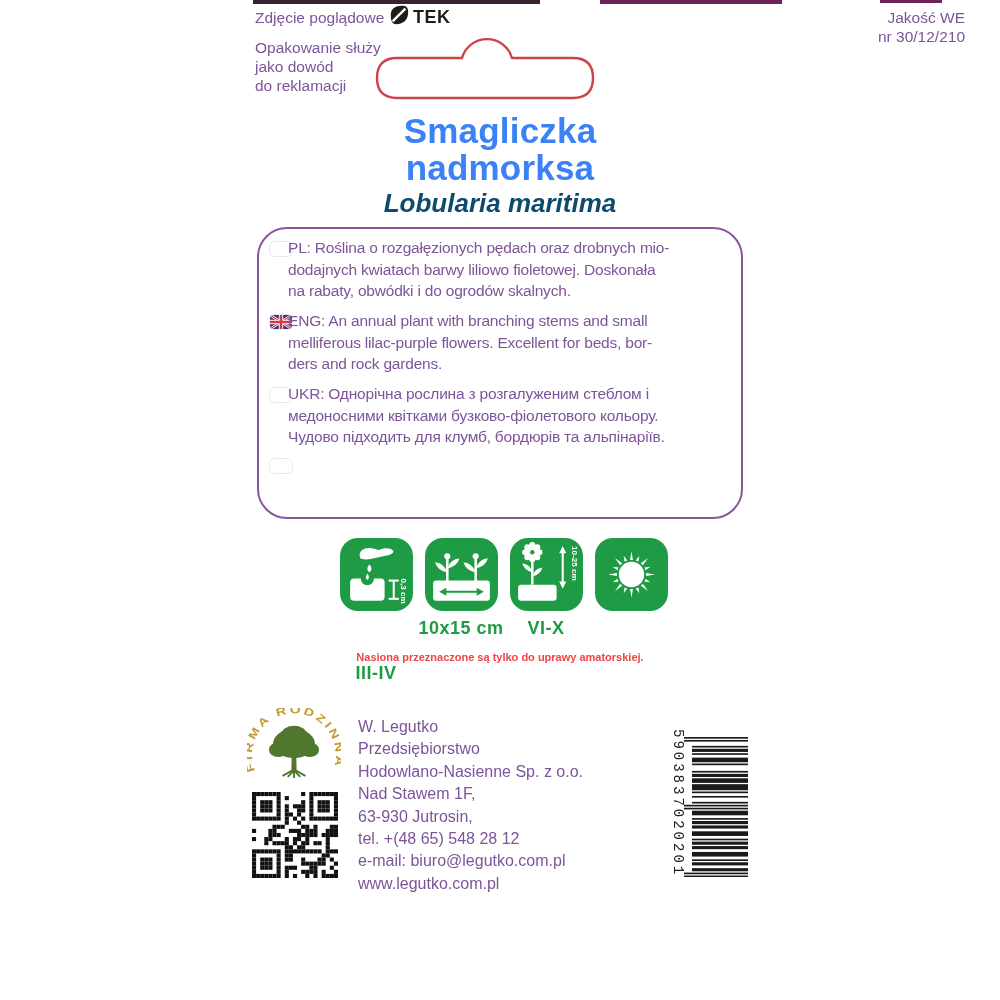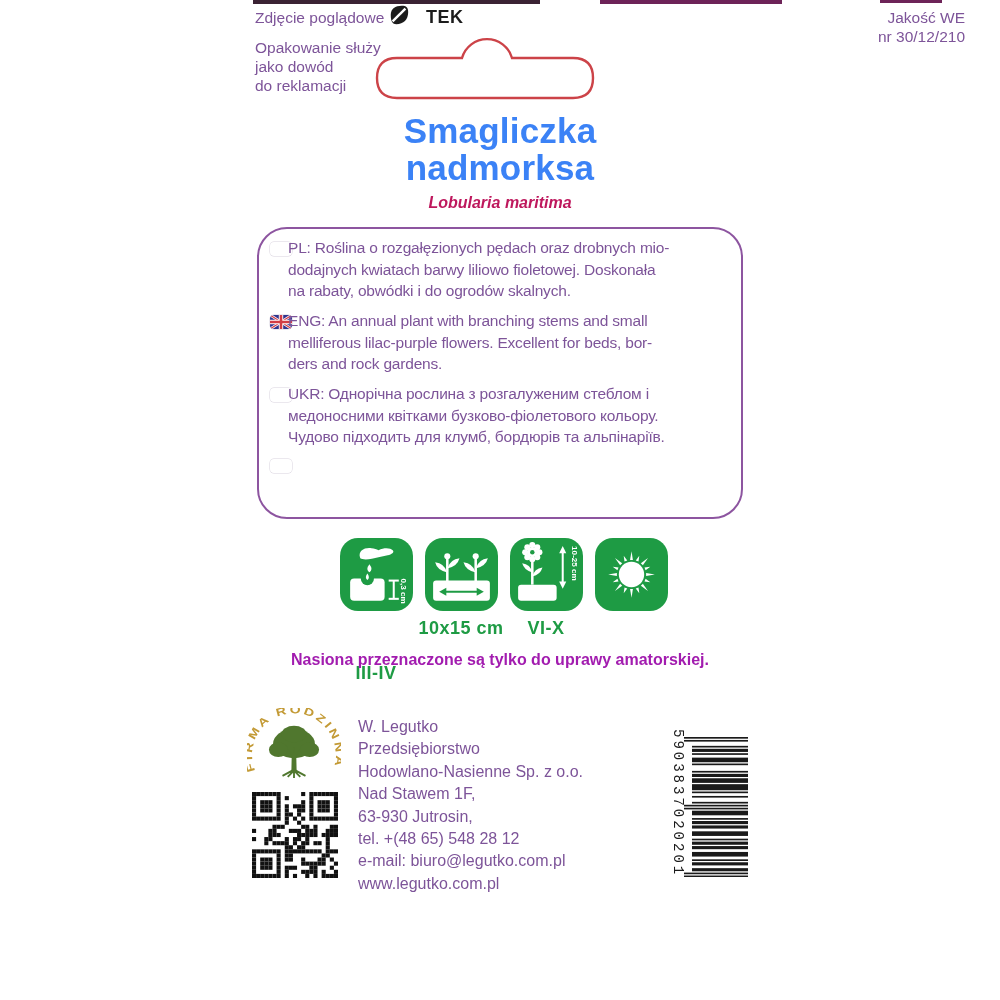--- a/index.html
+++ b/index.html
@@ -4,38 +4,38 @@
 <style>
   html,body{margin:0;padding:0;background:#fff;}
   #packet{position:relative;width:1000px;height:1000px;background:#ffffff;overflow:hidden;
           font-family:"Liberation Sans",sans-serif;}
   .abs{position:absolute;}
   .pre{white-space:pre;}
   
   .edge{position:absolute;top:0;}
   
   .note{color:#7d5499;font-size:15.5px;line-height:19px;}
-  .tek{font-size:18px;font-weight:bold;color:#1c1c1c;letter-spacing:.5px;display:flex;align-items:center;gap:16px;}
+  .tek{font-size:18px;font-weight:bold;color:#1c1c1c;letter-spacing:.5px;display:flex;align-items:center;gap:3px;}
   .quality{color:#7d5499;font-size:15.5px;line-height:19px;text-align:right;}
   
   .title{left:250px;top:112px;width:500px;text-align:center;color:#3b82f6;
          font-size:35px;line-height:37px;font-weight:800;letter-spacing:.2px;}
-  .latin{left:250px;top:188px;width:500px;text-align:center;color:#be185d;
-         font-size:16px;font-weight:bold;font-style:italic;margin-top:6px;}
+  .latin{left:250px;top:188px;width:500px;text-align:center;color:#0c4a6e;
+         font-size:26px;font-weight:bold;font-style:italic;}
   
   .langbox{left:257px;top:227px;width:486px;height:292px;border:2px solid #8d55a0;border-radius:30px;box-sizing:border-box;}
   .desc{position:absolute;left:29px;color:#7d5499;font-size:15.5px;line-height:21.5px;letter-spacing:-0.2px;}
   .flag{position:absolute;left:11px;width:22px;height:14px;border-radius:4px;overflow:hidden;box-shadow:0 0 0 .5px #d8d2dd;}
   .flag .h{width:100%;height:50%;}
   .flag .t3{width:100%;height:33.4%;}
   
   .gicon{position:absolute;top:538px;width:73px;height:73px;border-radius:18px;background:#1e9b44;}
   .gicon svg{position:absolute;inset:0;}
   .months{position:absolute;top:618px;width:90px;text-align:center;color:#1e9b44;font-size:18px;font-weight:bold;letter-spacing:.5px;}
-  .amateur{left:250px;top:651px;width:500px;text-align:center;color:#a21caf;font-size:16px;font-weight:bold;}
+  .amateur{left:250px;top:651px;width:500px;text-align:center;color:#ef4444;font-size:11px;font-weight:bold;}
   
   .address{left:358px;top:716px;color:#7d5499;font-size:16px;line-height:22.4px;}
   .bc-digits{left:686px;top:729px;width:142px;height:16px;transform:rotate(90deg);transform-origin:0 0;
              font-size:14px;letter-spacing:3px;color:#1a1a1a;font-family:"Liberation Mono","DejaVu Sans Mono",monospace;}
 </style>
 </head>
 <body>
 
 <div id="packet">
 

